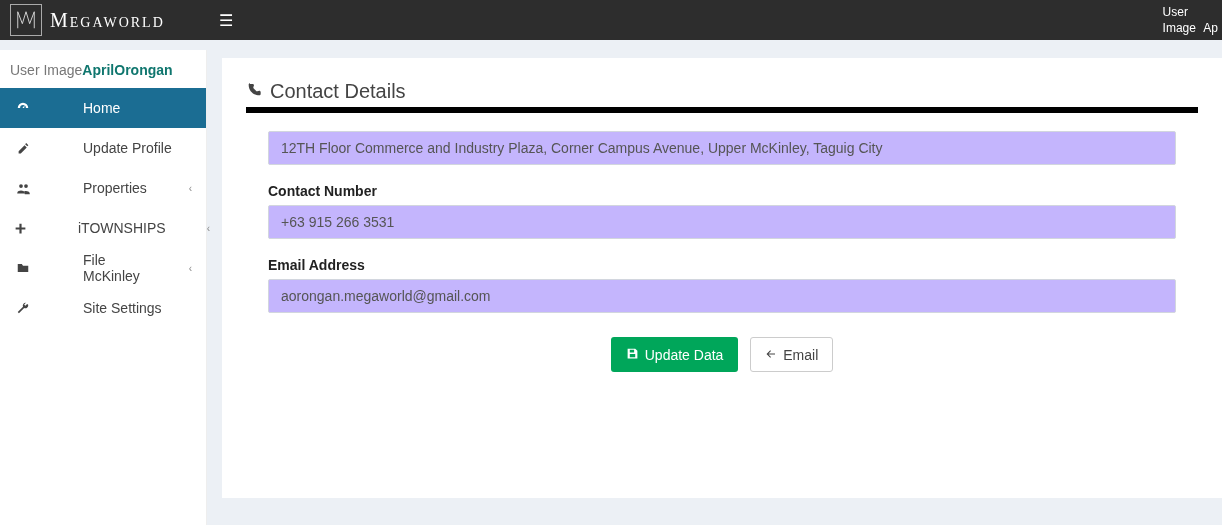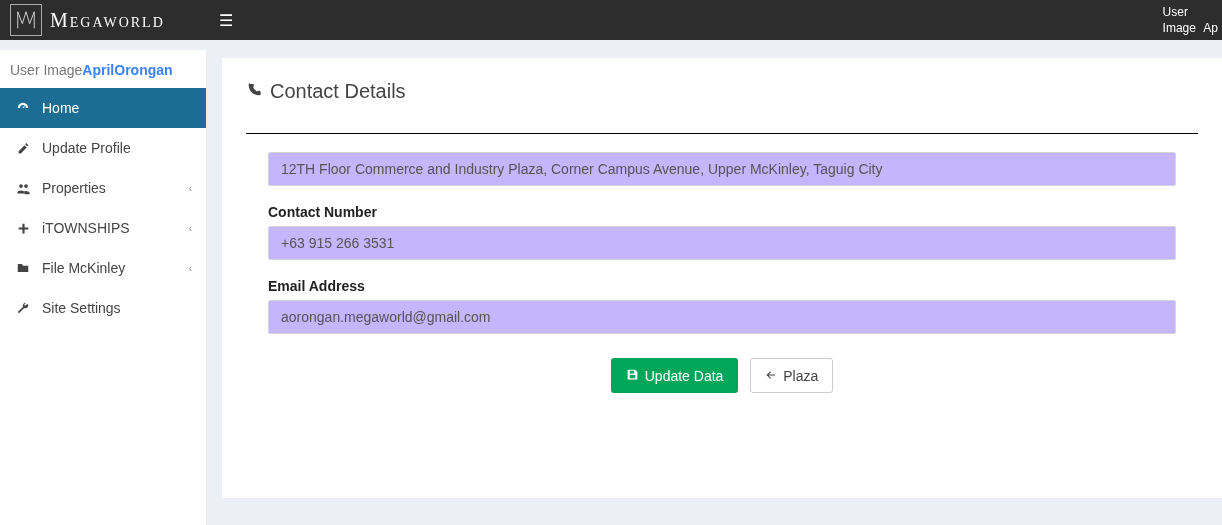--- a/index.html
+++ b/index.html
@@ -66,32 +66,33 @@
     width: 207px;
     height: calc(525px - 50px);
     background: #fff;
     border-right: 1px solid #eee;
   }
   .user-panel {
     padding: 12px 10px 10px 10px;
     font-size: 14px;
     color: #555;
   }
-  .user-panel .name { color: #3b82f6; font-weight: 600; display: inline; }
+  .user-panel .name { color: #0f766e; font-weight: 600; display: inline; }
   .user-panel .ui-label { color: #777; display: inline; }
 
   .menu { list-style: none; }
   .menu li {
     display: flex;
     align-items: center;
     height: 40px;
     padding: 17px 14px;
     color: #444;
     cursor: pointer;
     position: relative;
+    gap: 41px;
   }
   .menu li.active {
     background: #1b6d93;
     color: #fff;
   }
   .menu li .mi-icon {
     width: 18px;
     display: inline-flex;
     align-items: center;
     justify-content: center;
@@ -111,22 +112,22 @@
     padding: 22px 24px 34px 24px;
     height: 440px;
   }
   .panel-title {
     display: flex;
     align-items: center;
     gap: 8px;
     font-size: 20px;
     color: #444;
     font-weight: 400;
-    padding-bottom: 30px;
-    border-bottom: 1px solid #000000;
+    padding-bottom: 4px;
+    border-bottom: 6px solid #000000;
   }
   .form { padding: 18px 22px 0 22px; }
   .fg { margin-bottom: 18px; }
   .fg label {
     display: block;
     font-weight: 700;
     color: #222;
     margin-bottom: 6px;
     font-size: 14px;
   }
@@ -272,17 +273,17 @@
             </svg>
         </span>
         <span>Update Data</span>
       </button>
       <button class="btn btn-default" style="margin-left:8px;">
         <span>
           <svg width="12" height="12" viewBox="0 0 24 24" fill="#444">
               <path d="M20 11H7l5-5-1.5-1.5L3 12l7.5 7.5L12 18l-5-5h13z"></path>
             </svg>
         </span>
-        <span>Plaza</span>
+        <span>Email</span>
       </button>
     </div>
   </div>
 </div>
 
 </body></html>

